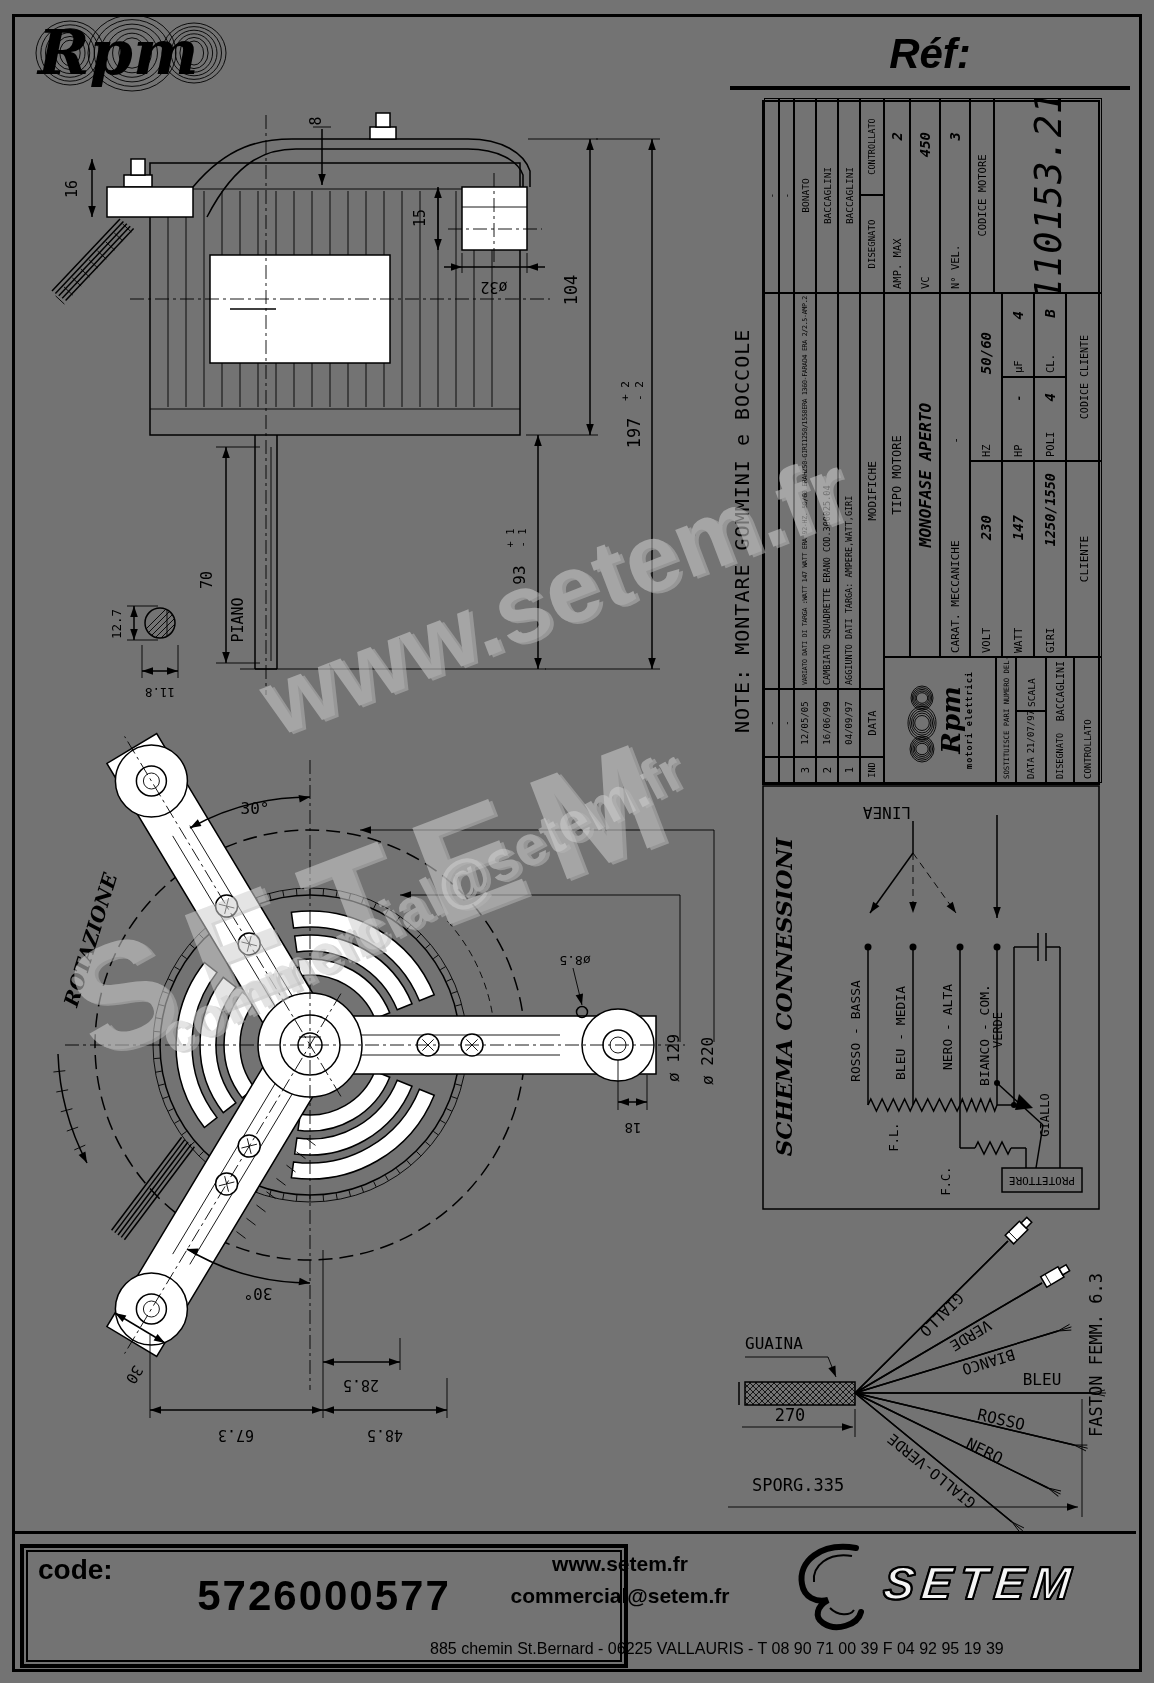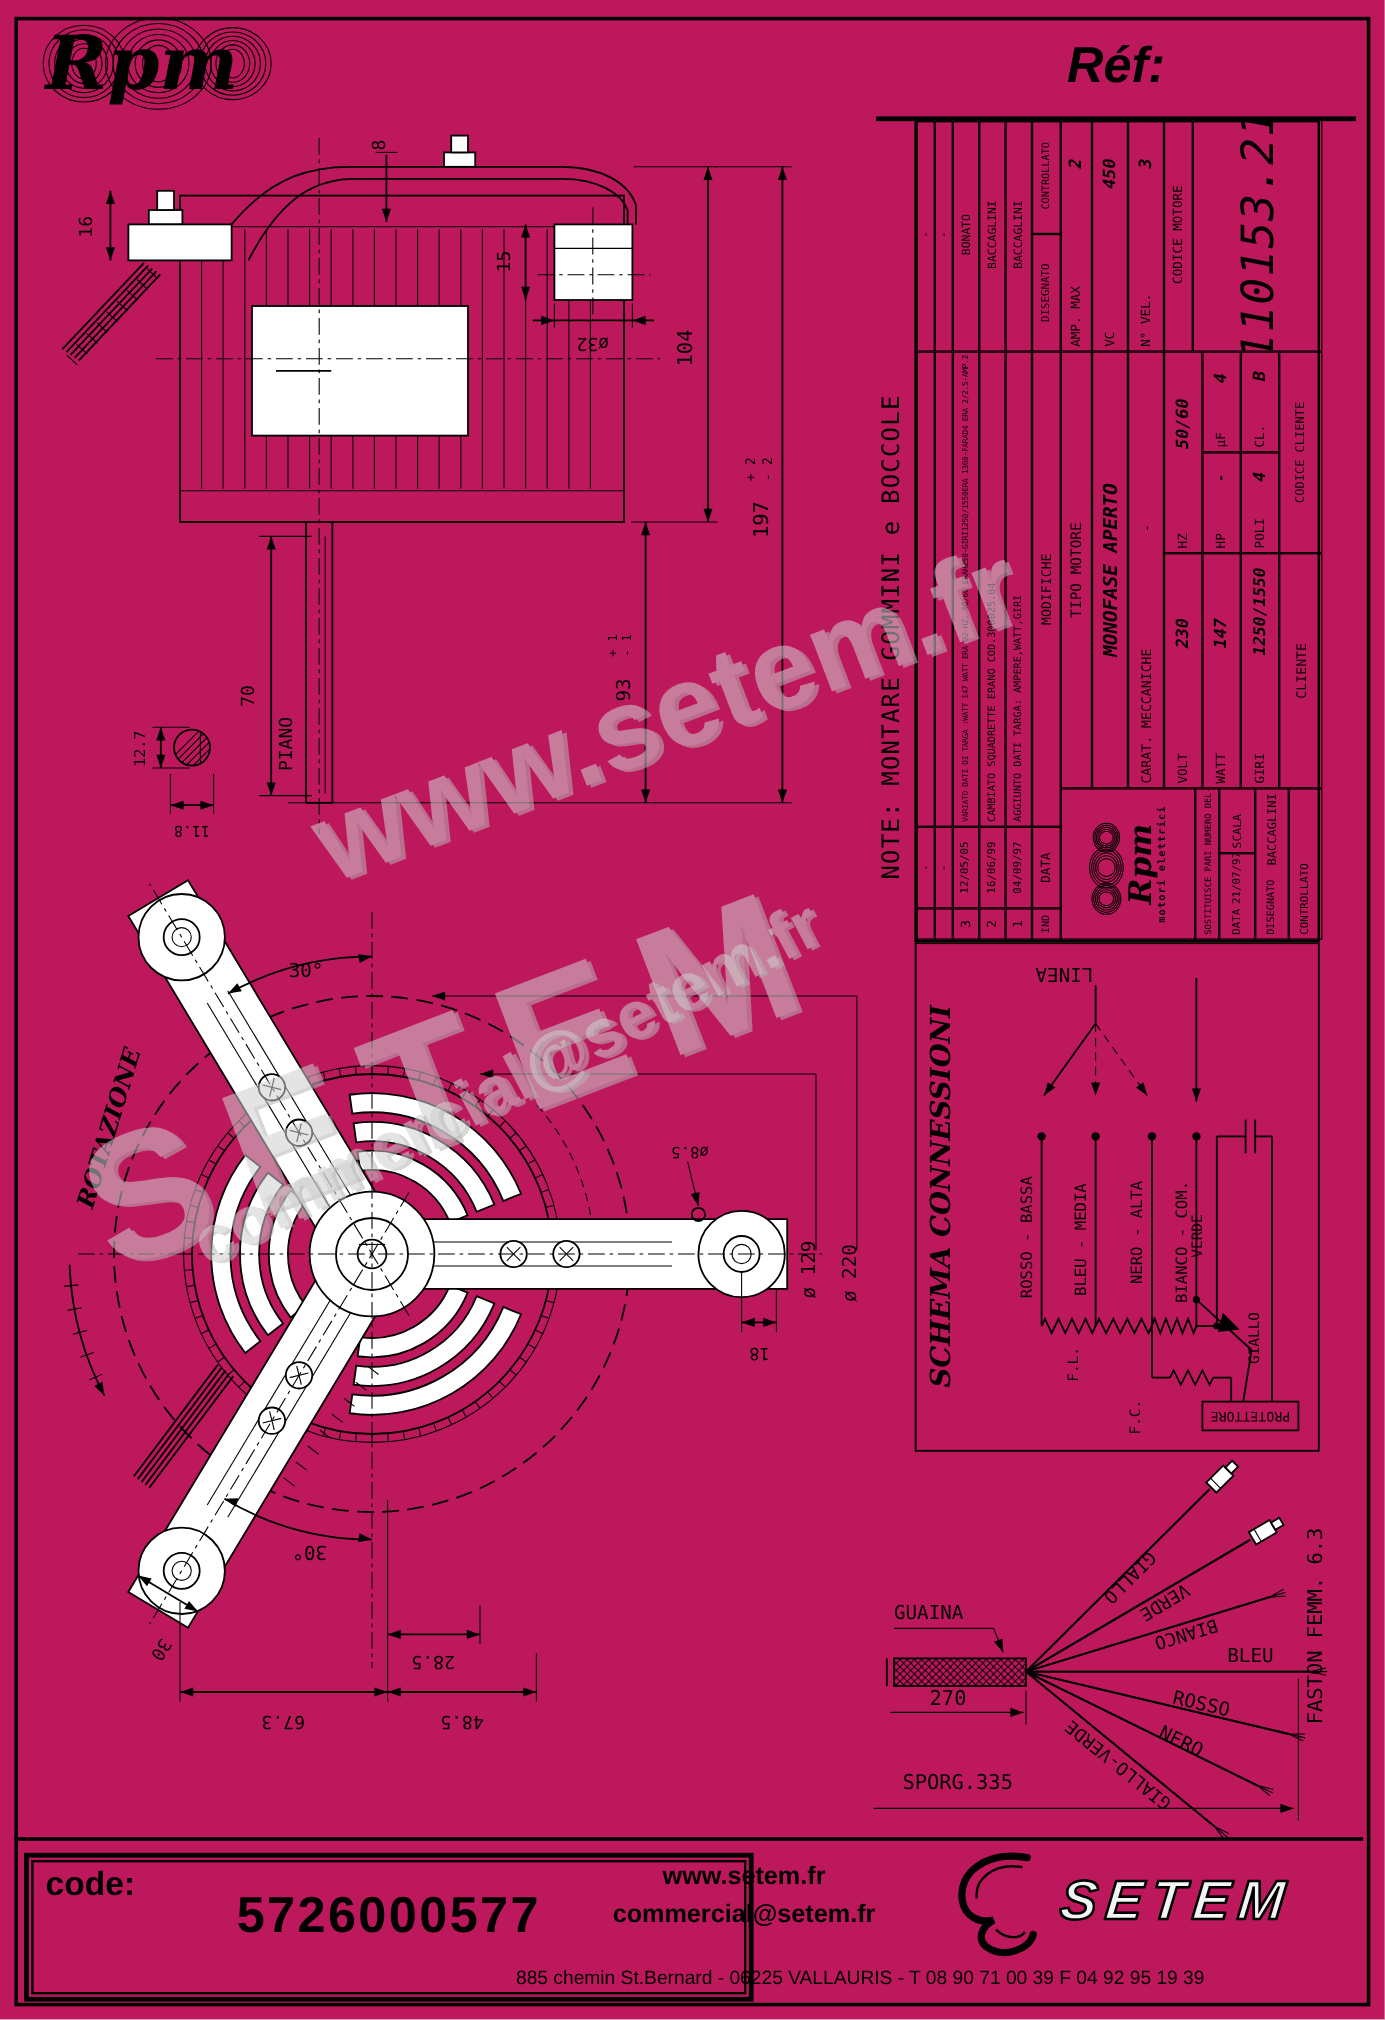--- a/index.html
+++ b/index.html
@@ -1,30 +1,30 @@
 <!DOCTYPE html>
 <html><head>
 <meta charset="utf-8">
 <style>
   html,body{margin:0;padding:0;background:#fff;}
-  .page{position:relative;width:1154px;height:1683px;background:#be185d;overflow:hidden;font-family:"DejaVu Sans Mono",monospace;color:#000;}
+  .page{position:relative;width:1154px;height:1683px;background:#737373;overflow:hidden;font-family:"DejaVu Sans Mono",monospace;color:#000;}
   .abs{position:absolute;}
   #frame{left:12px;top:14px;width:1124px;height:1652px;border:3px solid #000;}
   svg{position:absolute;overflow:visible;}
   .ln{stroke:#000;fill:none;stroke-width:1.5;}
   .lnf{stroke:#000;fill:#fff;stroke-width:1.5;}
   .th{stroke:#000;fill:none;stroke-width:0.9;}
   .dash{stroke-dasharray:7 5;}
   .cl{stroke:#000;fill:none;stroke-width:0.9;stroke-dasharray:14 4 3 4;}
   svg text{font-family:"DejaVu Sans Mono",monospace;fill:#000;}
   .ser{font-family:"DejaVu Serif",serif;font-weight:bold;font-style:italic;}
   
   #logo{left:28px;top:22px;display:flex;align-items:center;}
   #logo-brand{font-family:"DejaVu Serif",serif;font-style:italic;font-weight:bold;font-size:62px;line-height:1;margin-left:10px;}
-  #ref{left:730px;top:30px;width:400px;border-bottom:4px solid #000;padding-bottom:19px;display:flex;justify-content:center;gap:26px;font-family:"Liberation Sans",sans-serif;font-style:italic;font-weight:bold;font-size:42px;}
+  #ref{left:730px;top:30px;width:400px;border-bottom:4px solid #000;padding-bottom:8px;display:flex;justify-content:center;gap:26px;font-family:"Liberation Sans",sans-serif;font-style:italic;font-weight:bold;font-size:42px;}
   
   #note{left:723px;top:100px;width:37px;height:685px;}
   #note .rot{position:absolute;left:0;top:0;width:685px;height:37px;transform:rotate(-90deg) translateX(-685px);transform-origin:0 0;display:flex;align-items:center;padding-left:52px;font-size:20px;letter-spacing:1px;white-space:nowrap;}
   
   #title-block{left:762px;top:100px;width:338px;height:685px;}
   .tb-rot{position:absolute;left:0;top:0;width:685px;height:338px;transform:rotate(-90deg) translateX(-685px);transform-origin:0 0;border:2px solid #000;box-sizing:border-box;}
   .c{position:absolute;box-sizing:border-box;border:1.4px solid #000;display:flex;align-items:center;padding:0 3px;font-size:10.5px;white-space:nowrap;overflow:hidden;}
   .cc{justify-content:center;}
   .sb{justify-content:space-between;}
   .v{font-style:italic;font-weight:bold;}

